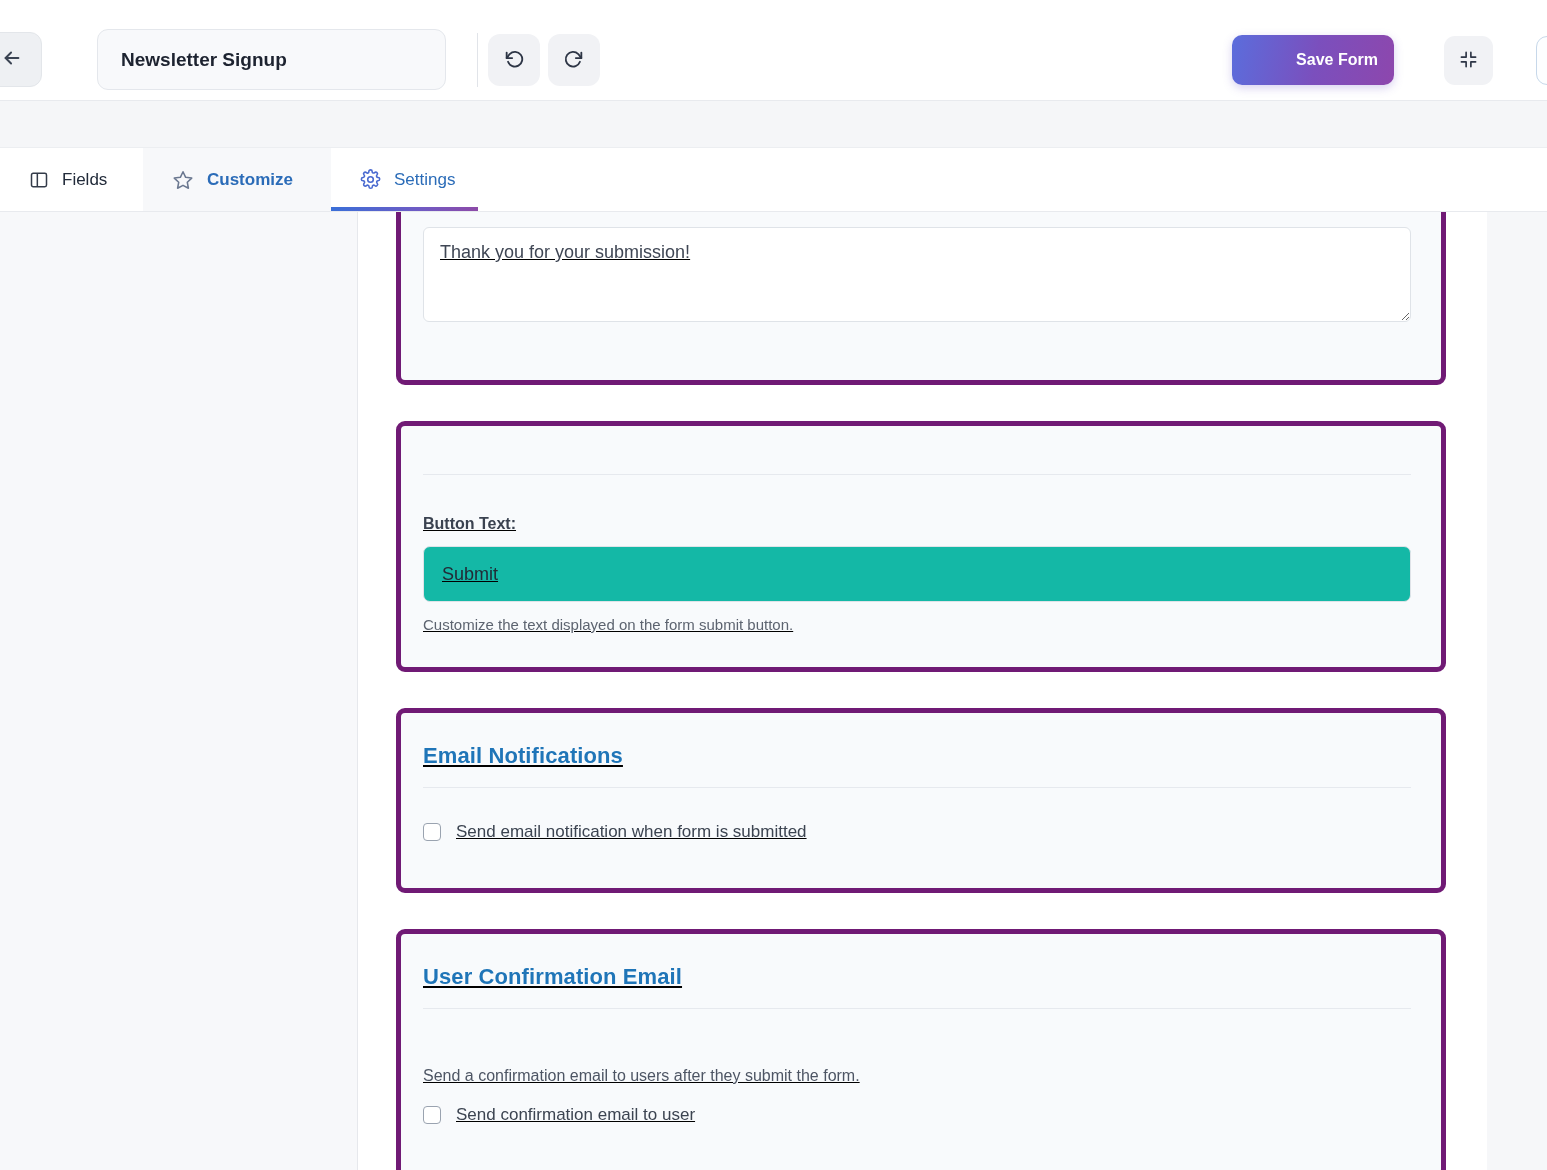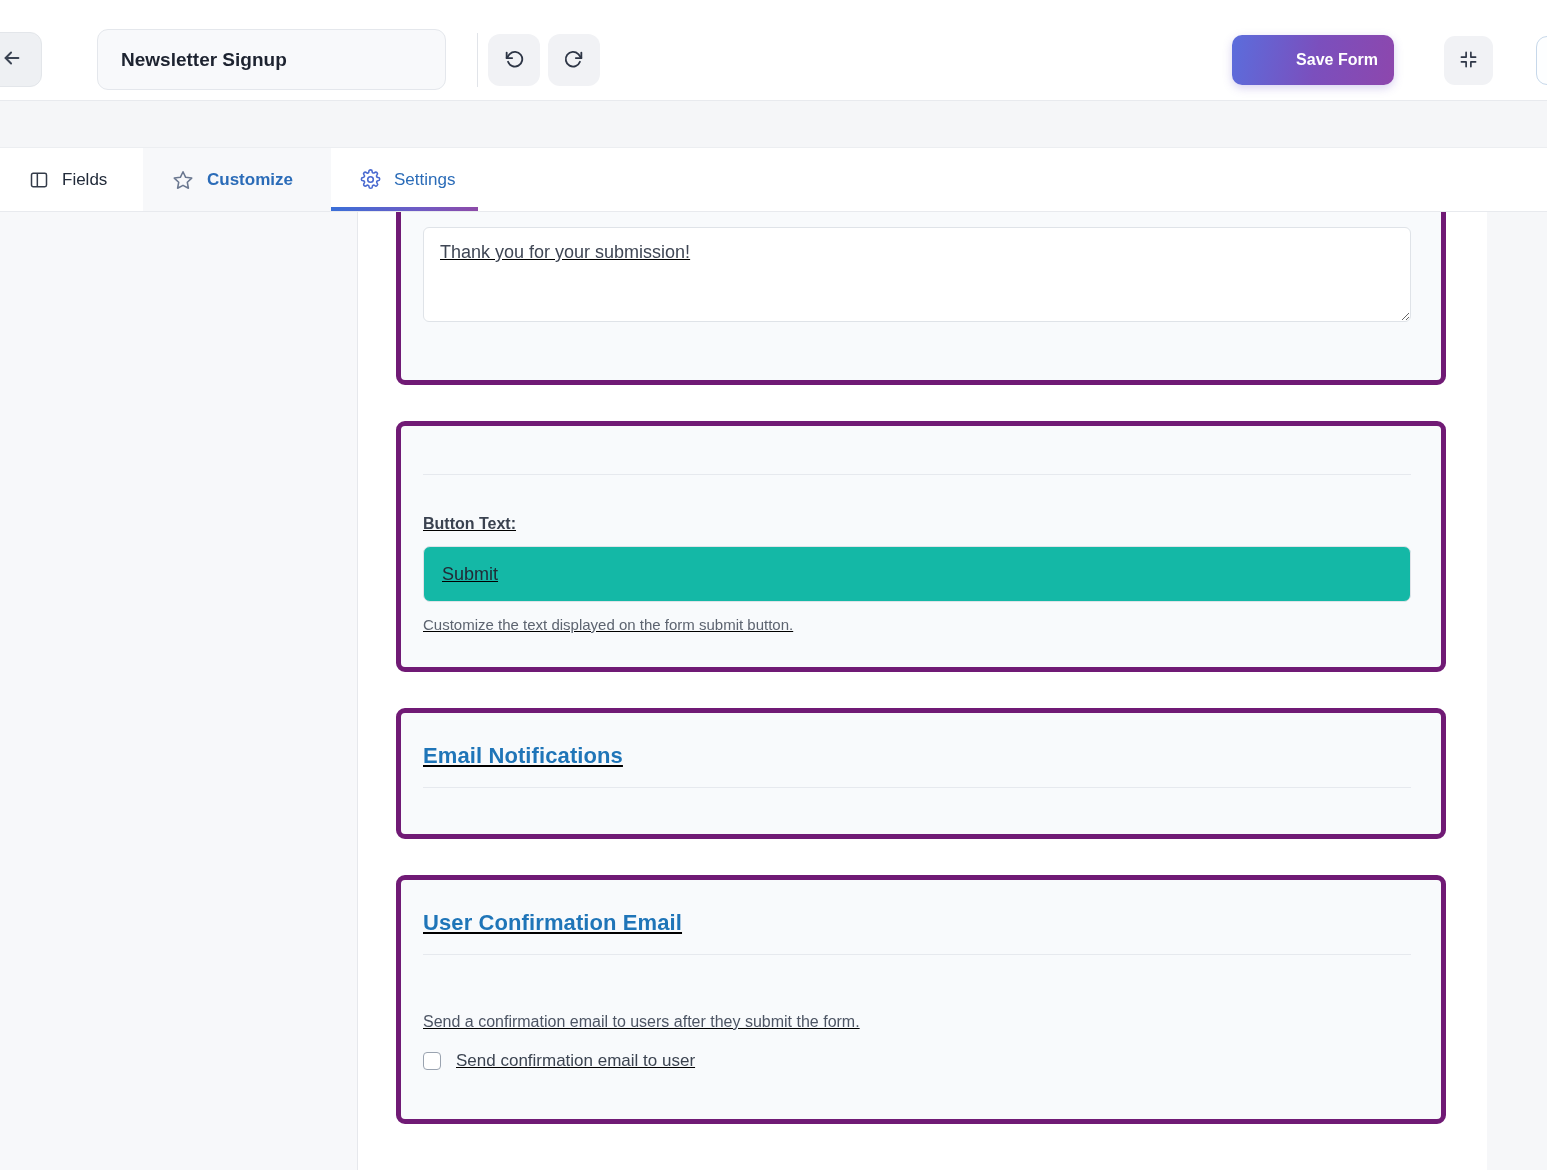--- a/index.html
+++ b/index.html
@@ -381,20 +381,24 @@
       <div class="section-card">
         <div class="section-divider"></div>
         <div class="field-label">Button Text:</div>
         <input class="text-input" type="text" value="Submit" style="">
         <div class="helper-text">Customize the text displayed on the form submit button.</div>
       </div>
 
       <div class="section-card" style="padding-bottom:46px;">
         <div class="section-title">Email Notifications</div>
         <div class="section-divider"></div>
+        <div class="checkbox-row">
+          <div class="checkbox-box"></div>
+          <span class="checkbox-label">Send email notification when form is submitted</span>
+        </div>
       </div>
 
       <div class="section-card" style="padding-bottom:48px;">
         <div class="section-title">User Confirmation Email</div>
         <div class="section-divider"></div>
         <div class="description-text">Send a confirmation email to users after they submit the form.</div>
         <div class="checkbox-row confirm-check-row">
           <div class="checkbox-box"></div>
           <span class="checkbox-label">Send confirmation email to user</span>
         </div>

